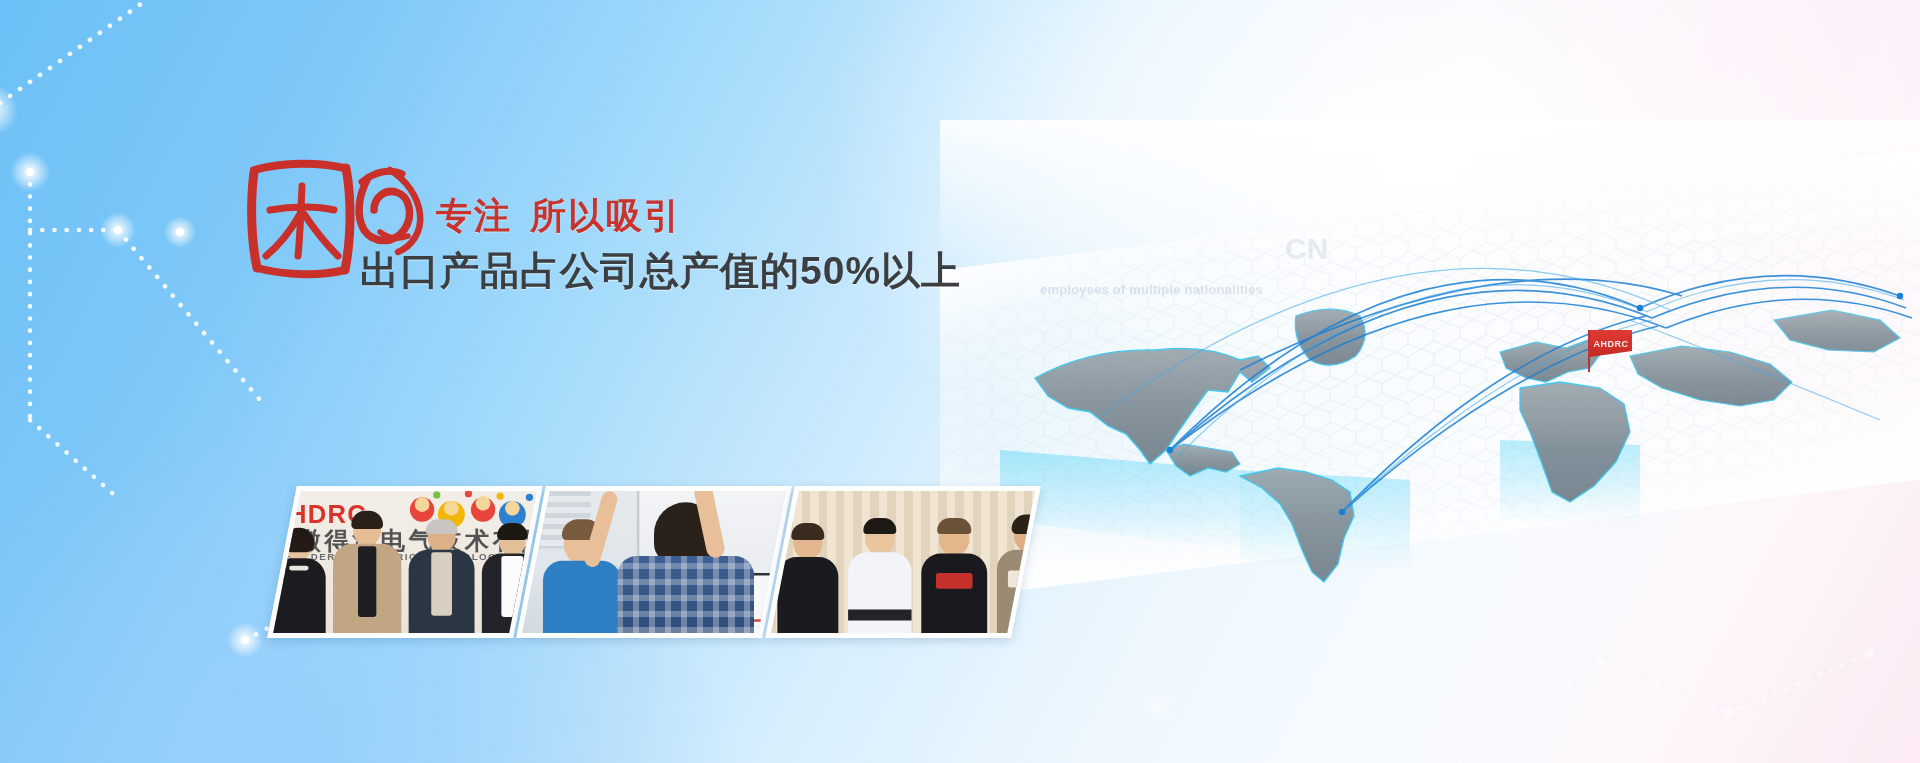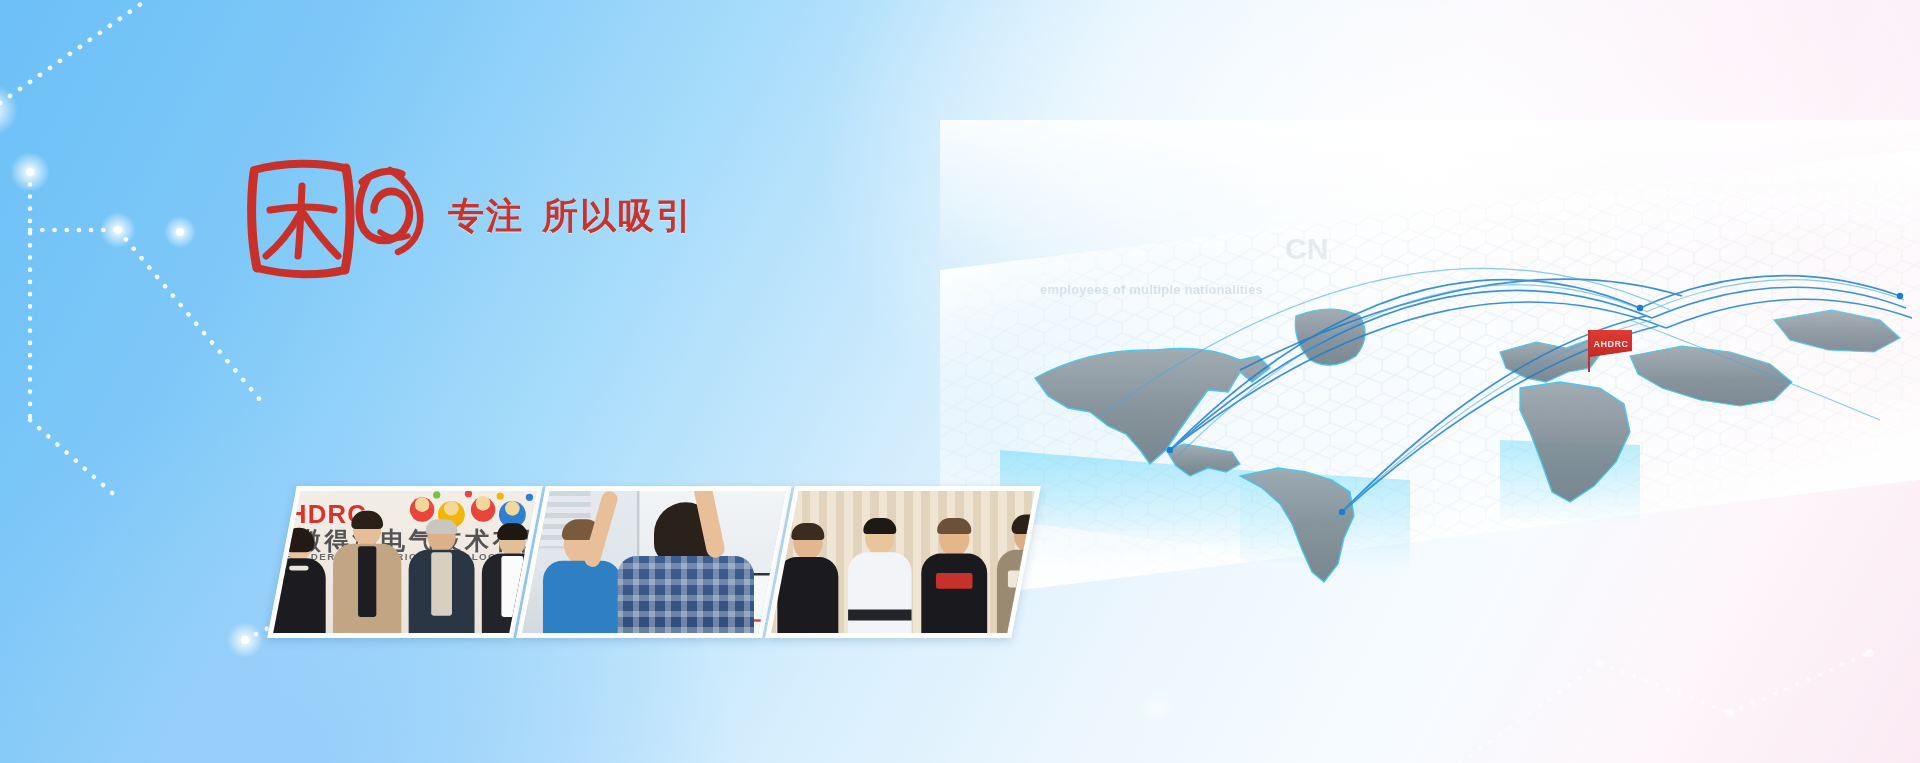--- a/index.html
+++ b/index.html
@@ -50,21 +50,21 @@
 
   
   #copy { position:absolute; left:240px; top:152px; width:760px; }
 
   .headline-row { position:relative; height:130px; }
 
   .calligraphy { position:absolute; left:0; top:0; width:210px; height:130px; }
   .calligraphy svg { width:100%; height:100%; display:block; }
 
   .headline-red {
-    position:absolute; left:208px; top:40px;
+    position:absolute; left:196px; top:40px;
     font-size:36px; font-weight:bold; color:#c9332c;
     letter-spacing:2px; white-space:nowrap;
     text-shadow:0 1px 0 rgba(255,255,255,.45);
   }
   .headline-red .gap { display:inline-block; width:18px; }
 
   .headline-dark {
     position:absolute; left:120px; top:92px;
     font-size:39px; font-weight:bold; color:#3b3f42;
     letter-spacing:1px; white-space:nowrap;
@@ -299,20 +299,21 @@
             <path d="M150 18 C166 28 178 44 180 62 C182 80 172 94 158 100" stroke-width="6.5"></path>
             <path d="M140 80 C148 86 158 88 168 84" stroke-width="5.5"></path>
           </g>
         </svg>
       </div>
 
       <div class="headline-red">
         <span>专注</span><span class="gap"></span><span>所以吸引</span>
       </div>
 
+      <div class="headline-dark">出口产品占公司总产值的50%以上</div>
     </div>
   </div>
 
 
   <div id="photos">
 
     <div class="photo">
       <div class="photo-inner p1">
         <div class="sign-hdrc">AHDRC</div>
         <div class="sign-cn">安徽得润电气技术有限公司</div>

